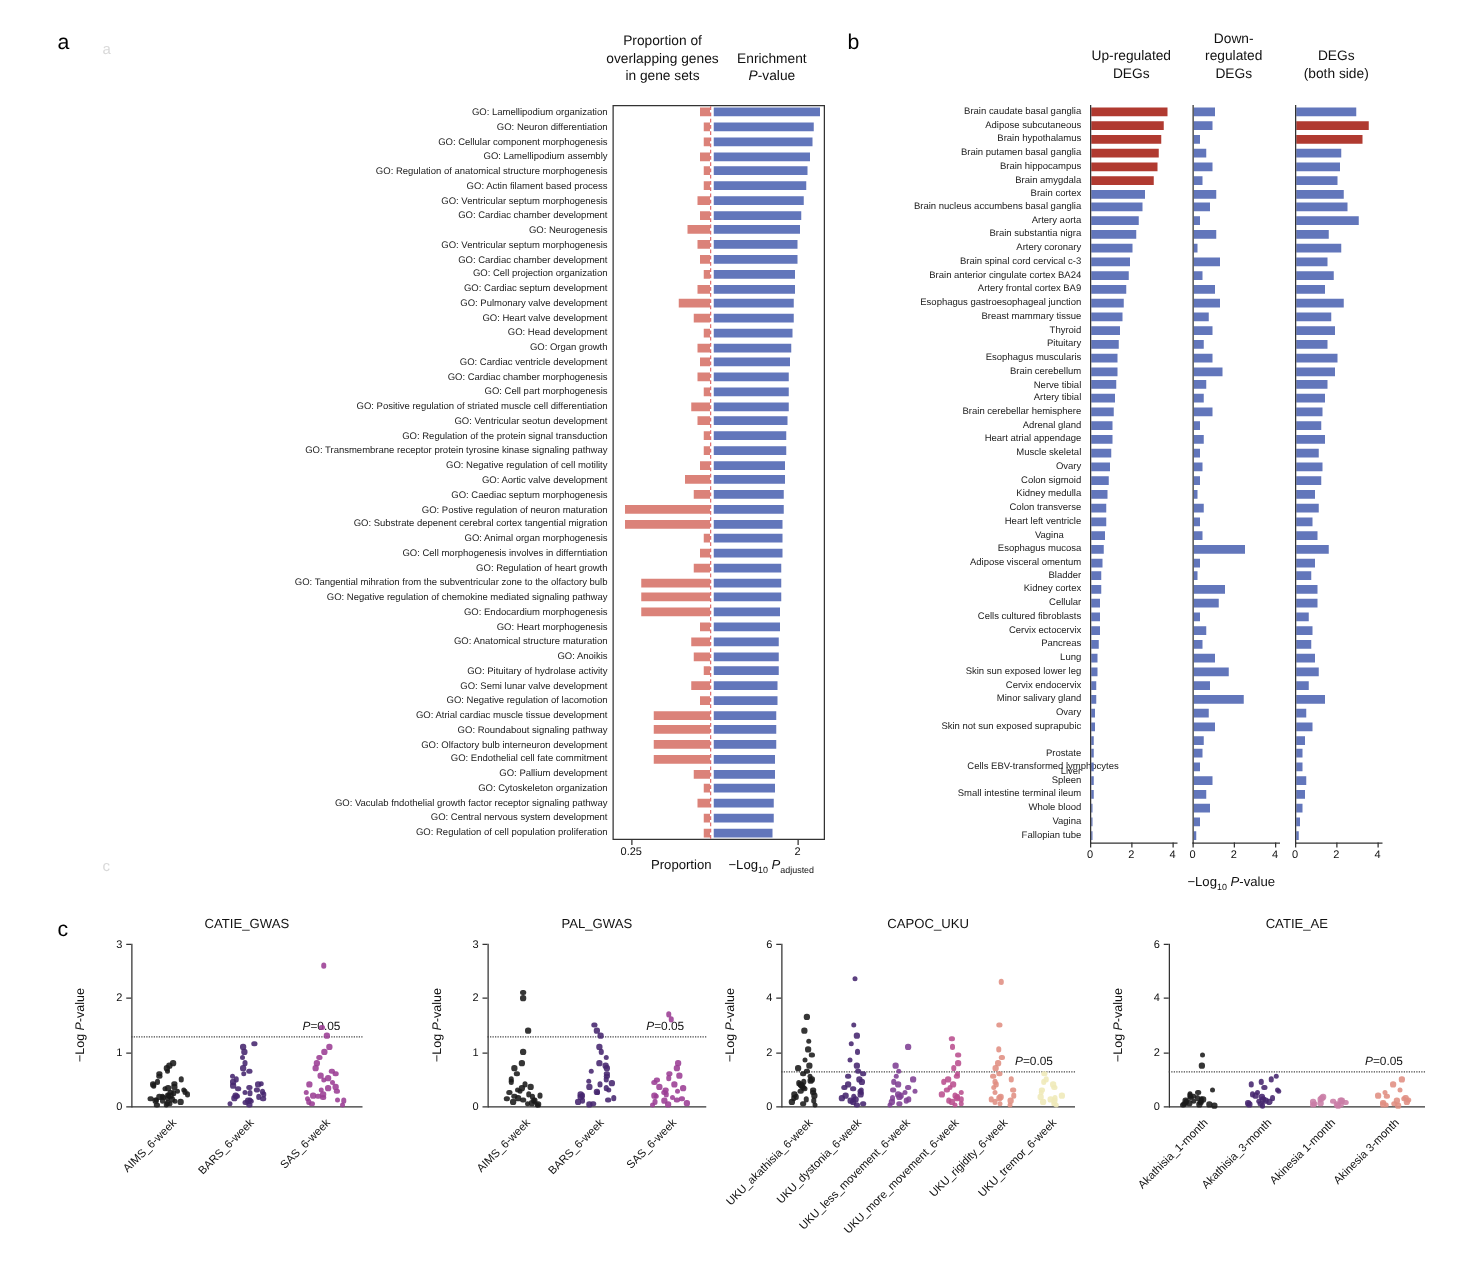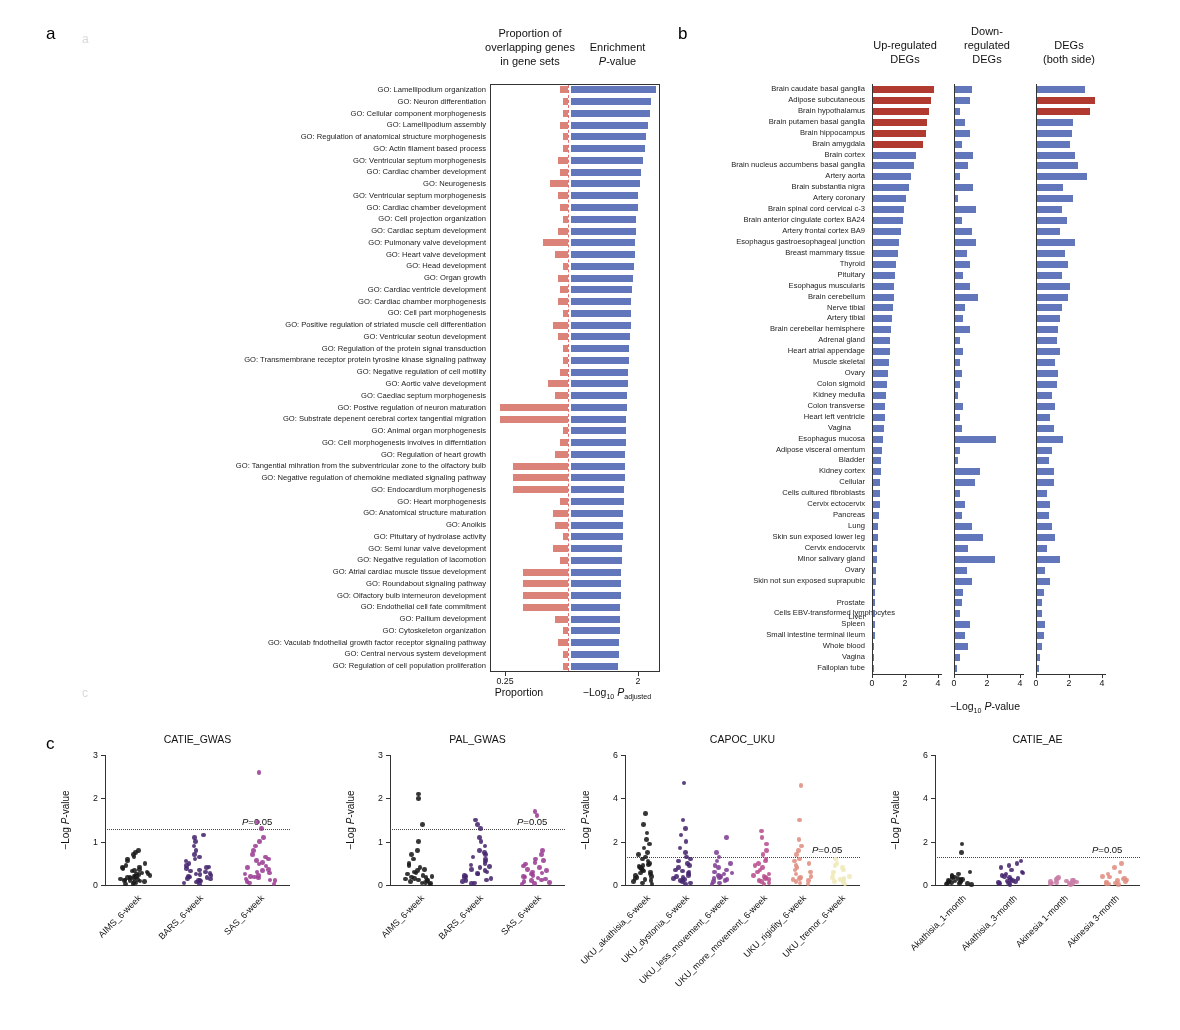--- a/index.html
+++ b/index.html
@@ -7,21 +7,21 @@
     font-family:"Liberation Sans",sans-serif;color:#111;position:relative}
   .it{font-style:italic}
   sub{font-size:68%}
   .panel-letter{position:absolute;font-size:17px;color:#000}
   .ghost{position:absolute;font-size:12px;color:#d9d9d9}
   .pa-h1{position:absolute;left:460px;top:26px;width:140px;text-align:center;
     font-size:11px;line-height:14px;white-space:pre-line}
   .pa-h2{position:absolute;left:575px;top:40px;width:85px;text-align:center;
     font-size:11px;line-height:14px}
   .pb-h{position:absolute;text-align:center;font-size:11px;line-height:14px;white-space:pre-line}
-  .pa-xlab1{position:absolute;left:474px;top:686px;width:90px;text-align:center;font-size:10.5px}
+  .pa-xlab1{position:absolute;left:500px;top:686px;width:90px;text-align:center;font-size:10.5px}
   .pa-xlab2{position:absolute;left:568px;top:686px;width:98px;text-align:center;font-size:10.5px}
   .pb-xlab{position:absolute;left:905px;top:700px;width:160px;text-align:center;font-size:10.5px}
   .row-label{position:absolute;text-align:right;font-size:7.6px;color:#222;white-space:nowrap;overflow:visible}
   .bar{position:absolute;height:7px}
   .bar-red{background:#db8279}
   .bar-blue{background:#6276bb}
   .bar-darkred{background:#b03a30}
   .pa-box{position:absolute;border:1px solid #333;background:transparent}
   .pa-zero{position:absolute;width:0;border-left:1px dashed #e07070}
   .axis-v{position:absolute;width:1px;background:#333}

